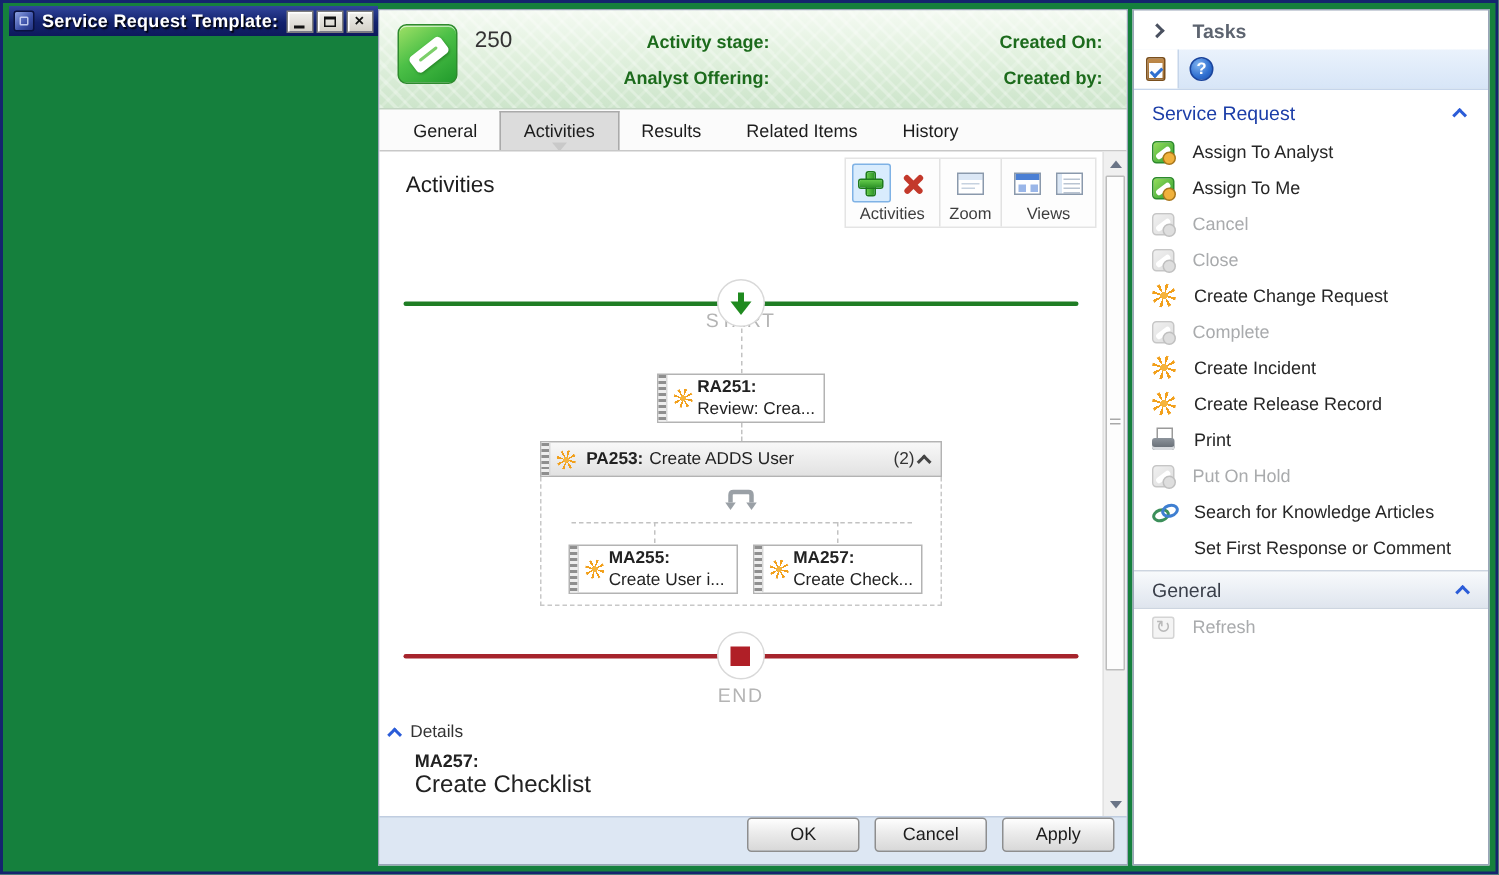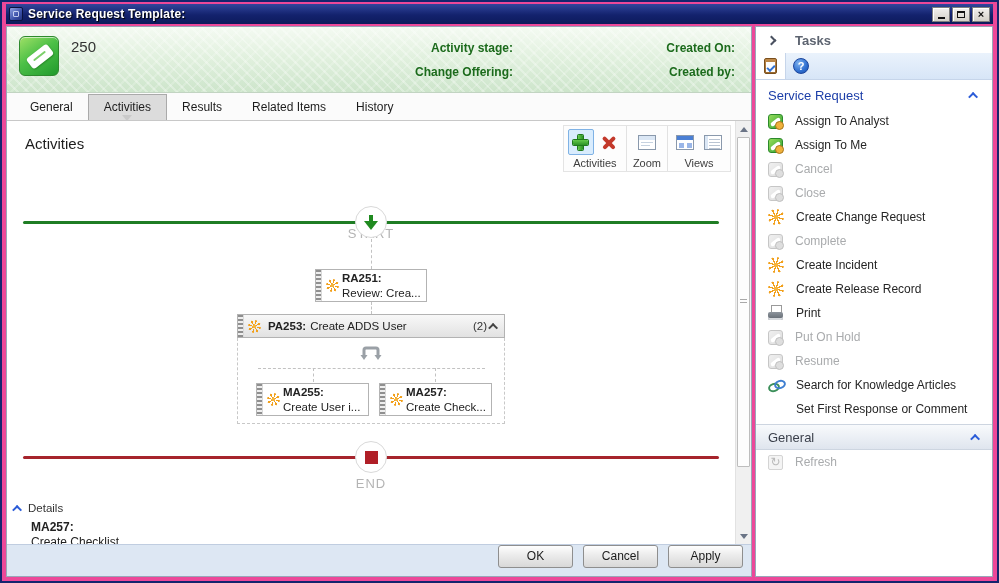--- a/index.html
+++ b/index.html
@@ -1,18 +1,18 @@
 <!DOCTYPE html>
 <html><head>
 <meta charset="utf-8">
 <style>
   * { margin:0; padding:0; box-sizing:border-box; }
   html,body { background:#9aa5b8; font-family:"Liberation Sans", sans-serif; }
-  .window { width:999px; height:583px; background:#ec4899; border:2px solid #14256e;
-            padding:2px 4px 4px 4px; display:flex; flex-direction:column; overflow:hidden; }
+  .window { width:999px; height:583px; background:#15803d; border:2px solid #14256e;
+            padding:2px 4px 4px 4px; display:flex; flex-direction:row; overflow:hidden; }
 
   
   .titlebar { height:20px; flex:none; display:flex; align-items:center; gap:5px;
               background:linear-gradient(180deg,#31459c 0%,#13226d 55%,#0d1a5c 100%);
               padding:0 3px; }
   .app-icon { width:14px; height:14px; border:1px solid #0a1240; border-radius:2px;
               background:linear-gradient(135deg,#8ea2e2,#3b50a8 60%,#23337e); position:relative; flex:none;}
   .app-icon::before { content:""; position:absolute; inset:3px; border:1px solid #dfe6ff; border-radius:1px; opacity:.8;}
   .title-text { color:#fff; font-size:12px; font-weight:bold; letter-spacing:.2px;
                 text-shadow:1px 1px 1px #000; flex:1; }
@@ -135,21 +135,21 @@
   .chev-up { transform:rotate(45deg) translateY(2px); }
   .chev-up-blue { border-color:#2b5cd8; transform:rotate(45deg) translateY(2px); }
   .chev-right { border-color:#4a5160; transform:rotate(135deg); }
   .pa-container { position:absolute; left:calc(50% - 134px); top:217px; width:268px; height:86px;
                   border:1px dashed #c8c8c8; border-top:none; }
   .fork { position:absolute; left:calc(50% - 13px); top:221px; }
 
   .details { position:absolute; left:8px; top:381px; display:flex; align-items:center; gap:6px;
              font-size:11.5px; color:#333; }
   .details-id { position:absolute; left:24px; top:399px; font-size:12px; font-weight:bold; color:#222;}
-  .details-title { position:absolute; left:24px; top:414px; font-size:12px; color:#222; }
+  .details-title { position:absolute; left:24px; top:414px; font-size:16px; color:#222; }
 
   
   .vscroll { position:absolute; right:0; top:0; bottom:0; width:16px; background:#f0f0f0;
              border-left:1px solid #e2e2e2; }
   .sbtn { position:absolute; left:0; width:16px; height:16px; display:flex; align-items:center; justify-content:center;}
   .sbtn.up { top:0; } .sbtn.down { bottom:0; }
   .tri-up { border-left:4px solid transparent; border-right:4px solid transparent; border-bottom:5px solid #6a7486;}
   .tri-down { border-left:4px solid transparent; border-right:4px solid transparent; border-top:5px solid #6a7486;}
   .sthumb { position:absolute; left:1px; top:16px; width:13px; height:330px; background:#fdfdfd;
             border:1px solid #bdbdbd; border-radius:1px; }
@@ -250,21 +250,21 @@
   </div>
 
   <div class="body">
 
     <div class="leftcol">
 
       <div class="banner">
         <span class="banner-icon"></span>
         <span class="banner-id">250</span>
         <span class="b-label b-stage">Activity stage:</span>
-        <span class="b-label b-offer">Change Offering:</span>
+        <span class="b-label b-offer">Analyst Offering:</span>
         <span class="b-label b-created">Created On:</span>
         <span class="b-label b-createdby">Created by:</span>
       </div>
 
       <div class="tabstrip">
         <div class="tab">General</div>
         <div class="tab selected">Activities</div>
         <div class="tab">Results</div>
         <div class="tab">Related Items</div>
         <div class="tab">History</div>
@@ -468,24 +468,20 @@
           <li class="task-item">
             <span class="ticon icon-printer"></span>
             <span>Print</span>
           </li>
 
           <li class="task-item disabled">
             <span class="ticon icon-ticket-disabled"></span>
             <span>Put On Hold</span>
           </li>
 
-          <li class="task-item disabled">
-            <span class="ticon icon-ticket-disabled"></span>
-            <span>Resume</span>
-          </li>
 
           <li class="task-item">
             <span class="ticon icon-link"></span>
             <span>Search for Knowledge Articles</span>
           </li>
 
           <li class="task-item">
             <span class="ticon icon-none"></span>
             <span>Set First Response or Comment</span>
           </li>

